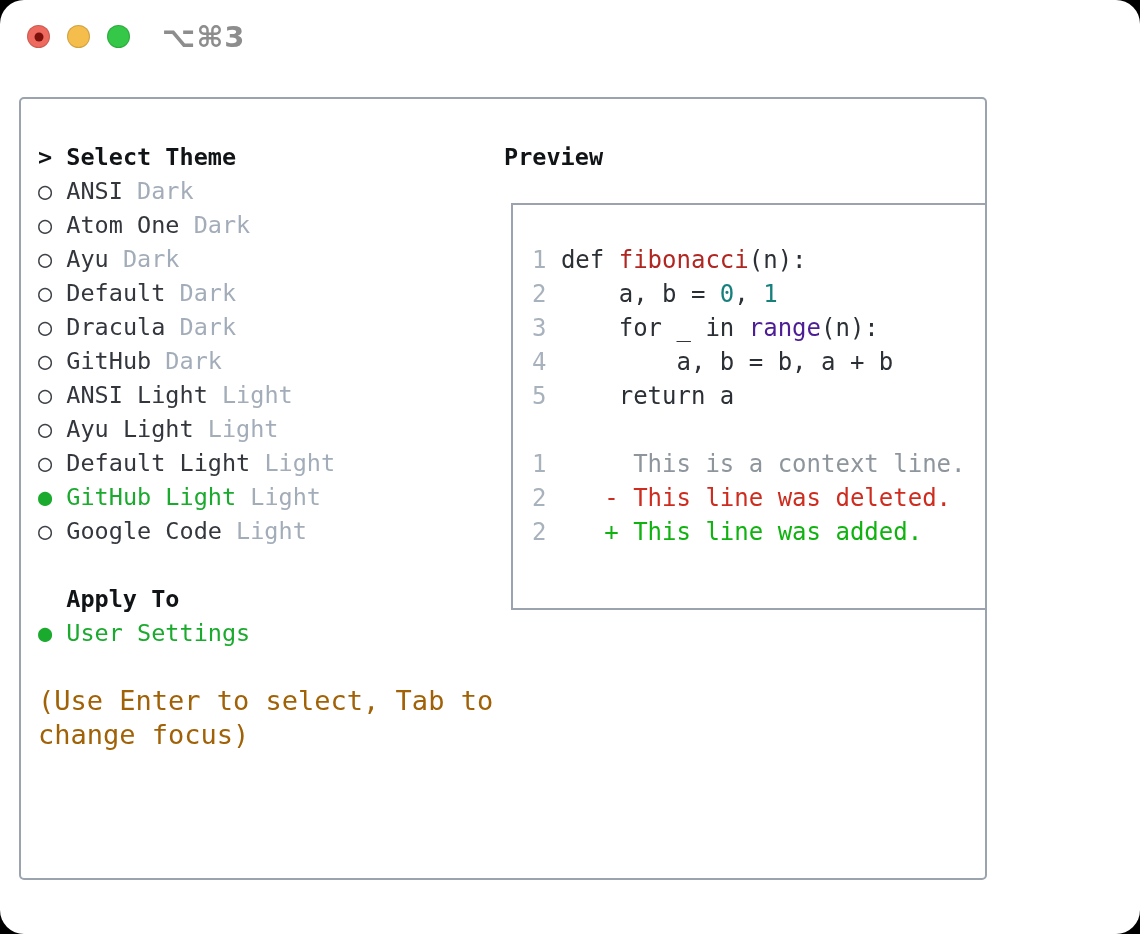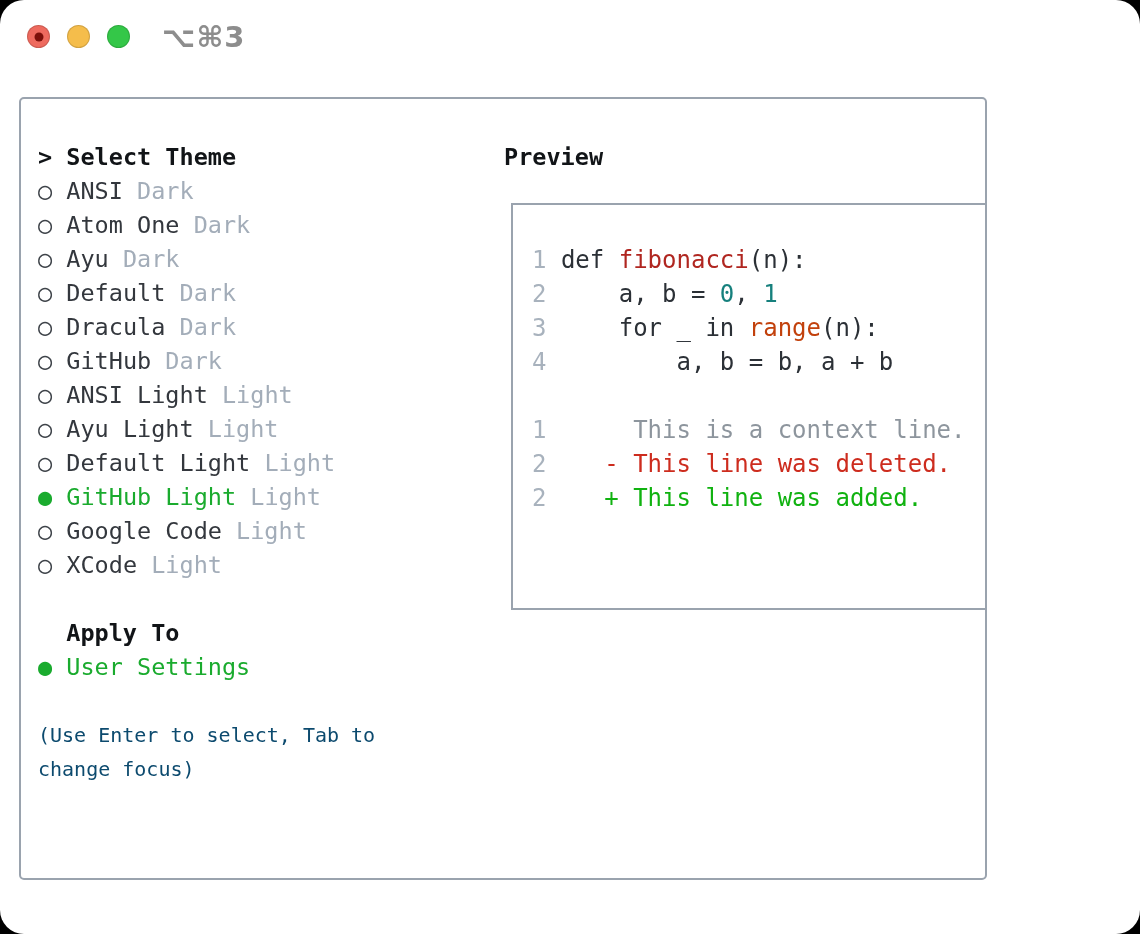--- a/index.html
+++ b/index.html
@@ -27,34 +27,34 @@
   .left-col { position:absolute; left:17px; top:41px; }
   .row { font-size:23.5px; line-height:34px; white-space:pre; color:#33373d; }
   .hdr { font-weight:bold; color:#111417; }
   .prompt { font-weight:bold; color:#111417; margin-right:1ch; }
   .bullet { color:#3f444a; }
   .bullet.on { color:#1aab2e; }
   .name { color:#33373d; }
   .name.on { color:#1aab2e; }
   .variant { color:#a3adb9; }
   .apply-hdr { font-weight:bold; color:#111417; margin-top:34px; padding-left:2ch; }
-  .hint { margin-top:34px; width:29ch; white-space:pre-wrap; color:#0c4a6e; font-size:20px; line-height:34px; }
+  .hint { margin-top:34px; width:29ch; white-space:pre-wrap; color:#a16207; font-size:27px; line-height:34px; }
 
   
   .preview-label { position:absolute; left:483px; top:41px; font-size:23.5px; line-height:34px;
                    font-weight:bold; color:#111417; }
   .preview-box { position:absolute; left:490px; top:104px; width:476px; height:407px;
                  border:2px solid #9aa3ae; background:#fff; }
   .code { position:absolute; left:19px; top:38px; }
   .line { font-size:24px; line-height:34px; white-space:pre; }
   .lineno { color:#a8b2bd; }
   .plain { color:#2b3036; }
   .func { color:#b02620; }
   .num { color:#16807d; }
-  .call { color:#c2410c; }
+  .call { color:#4c1d95; }
   .context { color:#8d959d; }
   .del { color:#cd2c1e; }
   .add { color:#10b210; }
 </style>
 </head>
 <body>
 
 <div class="screen">
   <div class="window">
 
@@ -77,40 +77,40 @@
             <div class="row"><span class="bullet">○ </span><span class="name">Atom One </span><span class="variant">Dark</span></div>
             <div class="row"><span class="bullet">○ </span><span class="name">Ayu </span><span class="variant">Dark</span></div>
             <div class="row"><span class="bullet">○ </span><span class="name">Default </span><span class="variant">Dark</span></div>
             <div class="row"><span class="bullet">○ </span><span class="name">Dracula </span><span class="variant">Dark</span></div>
             <div class="row"><span class="bullet">○ </span><span class="name">GitHub </span><span class="variant">Dark</span></div>
             <div class="row"><span class="bullet">○ </span><span class="name">ANSI Light </span><span class="variant">Light</span></div>
             <div class="row"><span class="bullet">○ </span><span class="name">Ayu Light </span><span class="variant">Light</span></div>
             <div class="row"><span class="bullet">○ </span><span class="name">Default Light </span><span class="variant">Light</span></div>
             <div class="row"><span class="bullet on">● </span><span class="name on">GitHub Light </span><span class="variant">Light</span></div>
             <div class="row"><span class="bullet">○ </span><span class="name">Google Code </span><span class="variant">Light</span></div>
-            <div class="row"><span class="bullet">○ </span><span class="name">XCode </span><span class="variant">Light</span></div>
           </div>
 
         <div class="row apply-hdr">Apply To</div>
 
         <div>
             <div class="row"><span class="bullet on">● </span><span class="name on">User Settings</span></div>
           </div>
 
         <div class="hint">(Use Enter to select, Tab to change focus)</div>
       </div>
 
       <div class="preview-label">Preview</div>
 
       <div class="preview-box">
         <div class="code">
             <div class="line"><span class="lineno">1 </span><span class="plain">def </span><span class="func">fibonacci</span><span class="plain">(n):</span></div>
             <div class="line"><span class="lineno">2 </span><span class="plain">    a, b = </span><span class="num">0</span><span class="plain">, </span><span class="num">1</span></div>
             <div class="line"><span class="lineno">3 </span><span class="plain">    for _ in </span><span class="call">range</span><span class="plain">(n):</span></div>
             <div class="line"><span class="lineno">4 </span><span class="plain">        a, b = b, a + b</span></div>
+            <div class="line"><span class="lineno">5 </span><span class="plain">    return a</span></div>
             <div class="line"><span class="plain"> </span></div>
             <div class="line"><span class="lineno">1</span><span class="context">      This is a context line.</span></div>
             <div class="line"><span class="lineno">2</span><span class="del">    - This line was deleted.</span></div>
             <div class="line"><span class="lineno">2</span><span class="add">    + This line was added.</span></div>
           </div>
       </div>
 
     </div>
   </div>
 </div>

